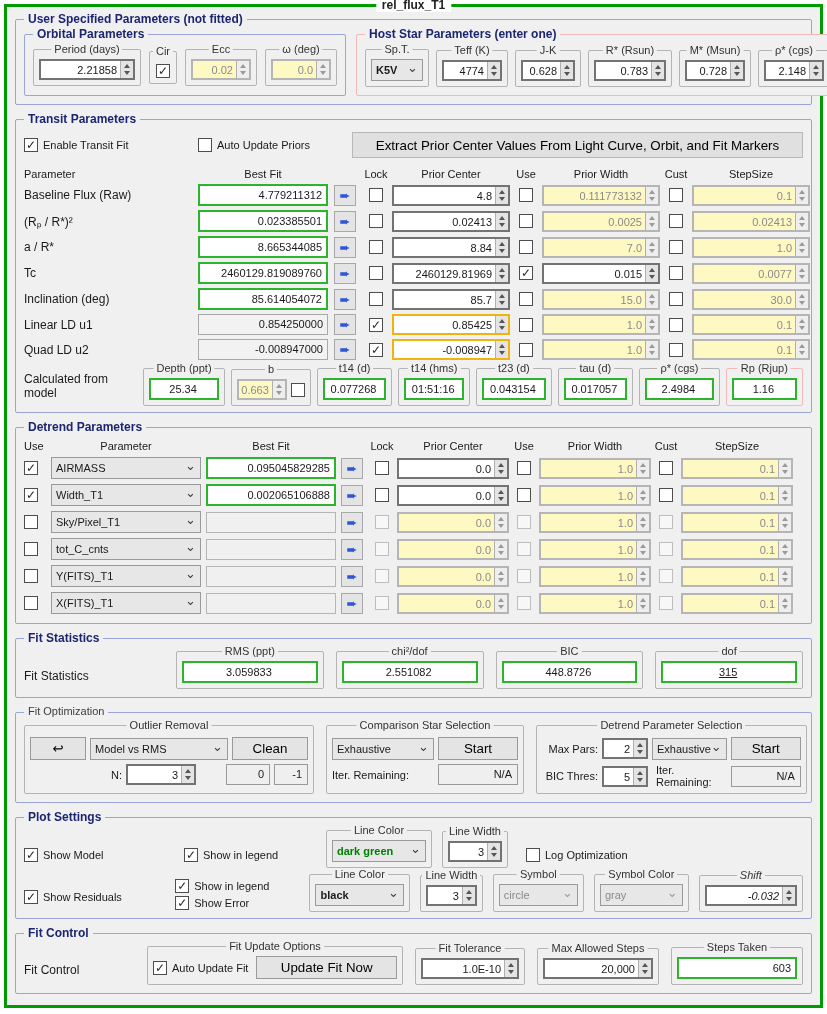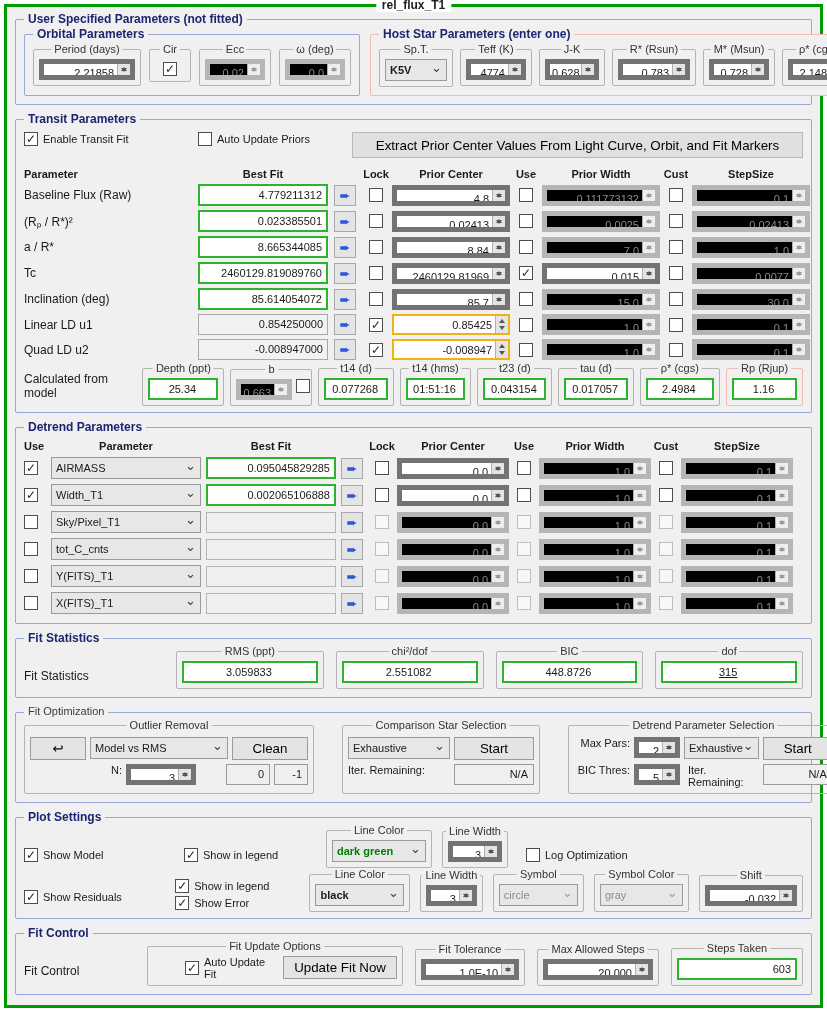--- a/index.html
+++ b/index.html
@@ -25,28 +25,28 @@
   }
   .glegend.plain { font-weight: normal; color: #3c3c3c; font-size: 11px; }
   
   .fg { position: relative; border: 1px solid #b4b4b4; border-radius: 2px; padding: 9px 5px 5px 5px; }
   .fg.pink { border-color: #f2b9b9; }
   .fg > .flab {
     position: absolute; top: -7px; left: 50%; transform: translateX(-50%);
     background: #f0f0f0; padding: 0 3px; font-size: 11px; color: #333; white-space: nowrap;
   }
   
-  .spin { display: flex; height: 21px; border: 5px solid #737373; background: #fff; }
+  .spin { display: flex; height: 21px; border: 2px solid #737373; background: #fff; }
   .spin .v { flex: 1; text-align: right; padding: 3px 3px 0 2px; overflow: hidden; white-space: nowrap; }
   .spin .ud { position: relative; width: 13px; background: #e4e4e4; border-left: 1px solid #b0b0b0; }
   .spin .ud::before { content: ""; position: absolute; left: 3px; top: 3px;
     border-left: 3px solid transparent; border-right: 3px solid transparent; border-bottom: 4px solid #565656; }
   .spin .ud::after { content: ""; position: absolute; left: 3px; bottom: 3px;
     border-left: 3px solid transparent; border-right: 3px solid transparent; border-top: 4px solid #565656; }
-  .spin.dis { background: #000000; border-color: #b5b5b5; }
+  .spin.dis { background: #fef9c3; border-color: #b5b5b5; }
   .spin.dis .v { color: #8a8a8a; }
   .spin.dis .ud { background: #eeeeee; }
   .spin.dis .ud::before { border-bottom-color: #9a9a9a; }
   .spin.dis .ud::after { border-top-color: #9a9a9a; }
   .spin.orange { border: 2px solid #f0b411; }
   
   .vbox { height: 22px; background: #fff; border: 2px solid #2cb52c; text-align: right;
           padding: 3px 4px 0 2px; overflow: hidden; white-space: nowrap; }
   .vbox.center { text-align: center; }
   .vbox.grayed { border: 1px solid #a8a8a8; background: #f2f2f2; height: 21px; }
@@ -71,26 +71,26 @@
          background: #e4e4e4; border: 1px solid #9a9a9a; padding: 0 10px; cursor: default;
          white-space: nowrap; }
   .abtn { width: 22px; height: 21px; background: #e4e4e4; border: 1px solid #a8a8a8;
           display: inline-flex; align-items: center; justify-content: center; }
   .abtn .aicon { color: #2f56d6; font-size: 13px; line-height: 1; }
   
   .tgrid { display: grid; grid-template-columns: 168px 130px 26px 20px 118px 20px 118px 20px 118px;
            column-gap: 6px; align-items: center; margin-bottom: 4px; }
   .dgrid { display: grid; grid-template-columns: 22px 150px 130px 26px 20px 112px 20px 112px 20px 112px;
            column-gap: 5px; align-items: center; margin-bottom: 5px; }
-  .hdr { font-weight: bold; text-align: center; }
+  .hdr { font-weight: normal; text-align: center; }
   .hdr.left { text-align: left; }
   .ctr { justify-self: center; }
   .plabel { font-size: 12px; }
   .section { margin-bottom: 14px; }
-  .rowflex { display: flex; align-items: flex-start; }
+  .rowflex { display: flex; align-items: center; }
   .numcell { height: 21px; border: 1px solid #9a9a9a; background: #efefef; text-align: right;
              padding: 3px 5px 0 2px; }
 </style>
 </head>
 <body>
 
 <div class="frame">
   <div class="frame-title">rel_flux_T1</div>
 
   <div class="group section" style="padding:14px 8px 8px 8px;">
@@ -99,21 +99,21 @@
       <div class="group section" style="margin:0; padding:14px 8px 8px 8px; flex:0 0 318px;">
         <div class="glegend">Orbital Parameters</div>
         <div class="rowflex" style="gap:8px;">
           <div class="fg" style="width:108px;">
             <span class="flab">Period (days)</span>
             <div class="spin">
               <div class="v">2.21858</div>
               <div class="ud"></div>
             </div>
           </div>
-          <div class="fg" style="width:42px; text-align:center;">
+          <div class="fg" style="width:28px; text-align:center;">
             <span class="flab">Cir</span>
             <span class="cb on" style="margin-top:3px;"></span>
           </div>
           <div class="fg" style="width:72px;">
             <span class="flab">Ecc</span>
             <div class="spin dis">
               <div class="v">0.02</div>
               <div class="ud"></div>
             </div>
           </div>
@@ -122,21 +122,21 @@
             <div class="spin dis">
               <div class="v">0.0</div>
               <div class="ud"></div>
             </div>
           </div>
         </div>
       </div>
       <div class="group pink section" style="margin:0; padding:14px 8px 8px 8px; flex:1;">
         <div class="glegend">Host Star Parameters (enter one)</div>
         <div class="rowflex" style="gap:7px;">
-          <div class="fg" style="width:74px;">
+          <div class="fg" style="width:64px;">
             <span class="flab">Sp.T.</span>
             <div class="dd boldval">
               <span class="val">K5V</span>
               <span class="chev">⌄</span>
             </div>
           </div>
           <div class="fg" style="width:72px;">
             <span class="flab">Teff (K)</span>
             <div class="spin">
               <div class="v">4774</div>
@@ -602,21 +602,21 @@
       </div>
       <div class="fg" style="flex:1;text-decoration:underline;">
         <span class="flab">dof</span>
         <div class="vbox center">315</div>
       </div>
     </div>
   </div>
 
   <div class="group section" style="padding:12px 8px 8px 8px;">
     <div class="glegend plain">Fit Optimization</div>
-    <div class="rowflex" style="gap:28px; align-items:stretch;">
+    <div class="rowflex" style="gap:12px; align-items:stretch;">
       <div class="fg" style="flex:0 0 290px; padding-top:11px;">
         <span class="flab">Outlier Removal</span>
         <div class="rowflex" style="gap:4px; margin-bottom:4px;">
           <button class="btn" style="width:56px;">
               <span>↩</span>
             </button>
           <div class="dd" style="flex:1;">
               <span class="val">Model vs RMS</span>
               <span class="chev">⌄</span>
             </div>
@@ -740,37 +740,37 @@
             <span class="chev">⌄</span>
           </div>
       </div>
       <div class="fg" style="width:100px;">
         <span class="flab">Symbol Color</span>
         <div class="dd dis">
             <span class="val">gray</span>
             <span class="chev">⌄</span>
           </div>
       </div>
-      <div class="fg" style="width:110px;">
+      <div class="fg" style="width:110px;font-style:italic;">
         <span class="flab">Shift</span>
         <div class="spin">
             <div class="v">-0.032</div>
             <div class="ud"></div>
           </div>
       </div>
     </div>
   </div>
 
   <div class="group" style="padding:12px 8px 8px 8px;">
     <div class="glegend">Fit Control</div>
     <div class="rowflex" style="gap:12px; align-items:flex-end;">
       <div class="plabel" style="width:140px; padding-bottom:8px;">Fit Control</div>
       <div class="fg" style="flex:0 0 256px;">
         <span class="flab">Fit Update Options</span>
-        <div class="rowflex" style="gap:8px;margin-left:32px;">
+        <div class="rowflex" style="gap:8px;">
           <label class="cblabel">
             <span class="cb on"></span>
             <span>Auto Update Fit</span>
           </label>
           <button class="btn" style="flex:1;">Update Fit Now</button>
         </div>
       </div>
       <div class="fg" style="flex:0 0 110px;">
         <span class="flab">Fit Tolerance</span>
         <div class="spin">

